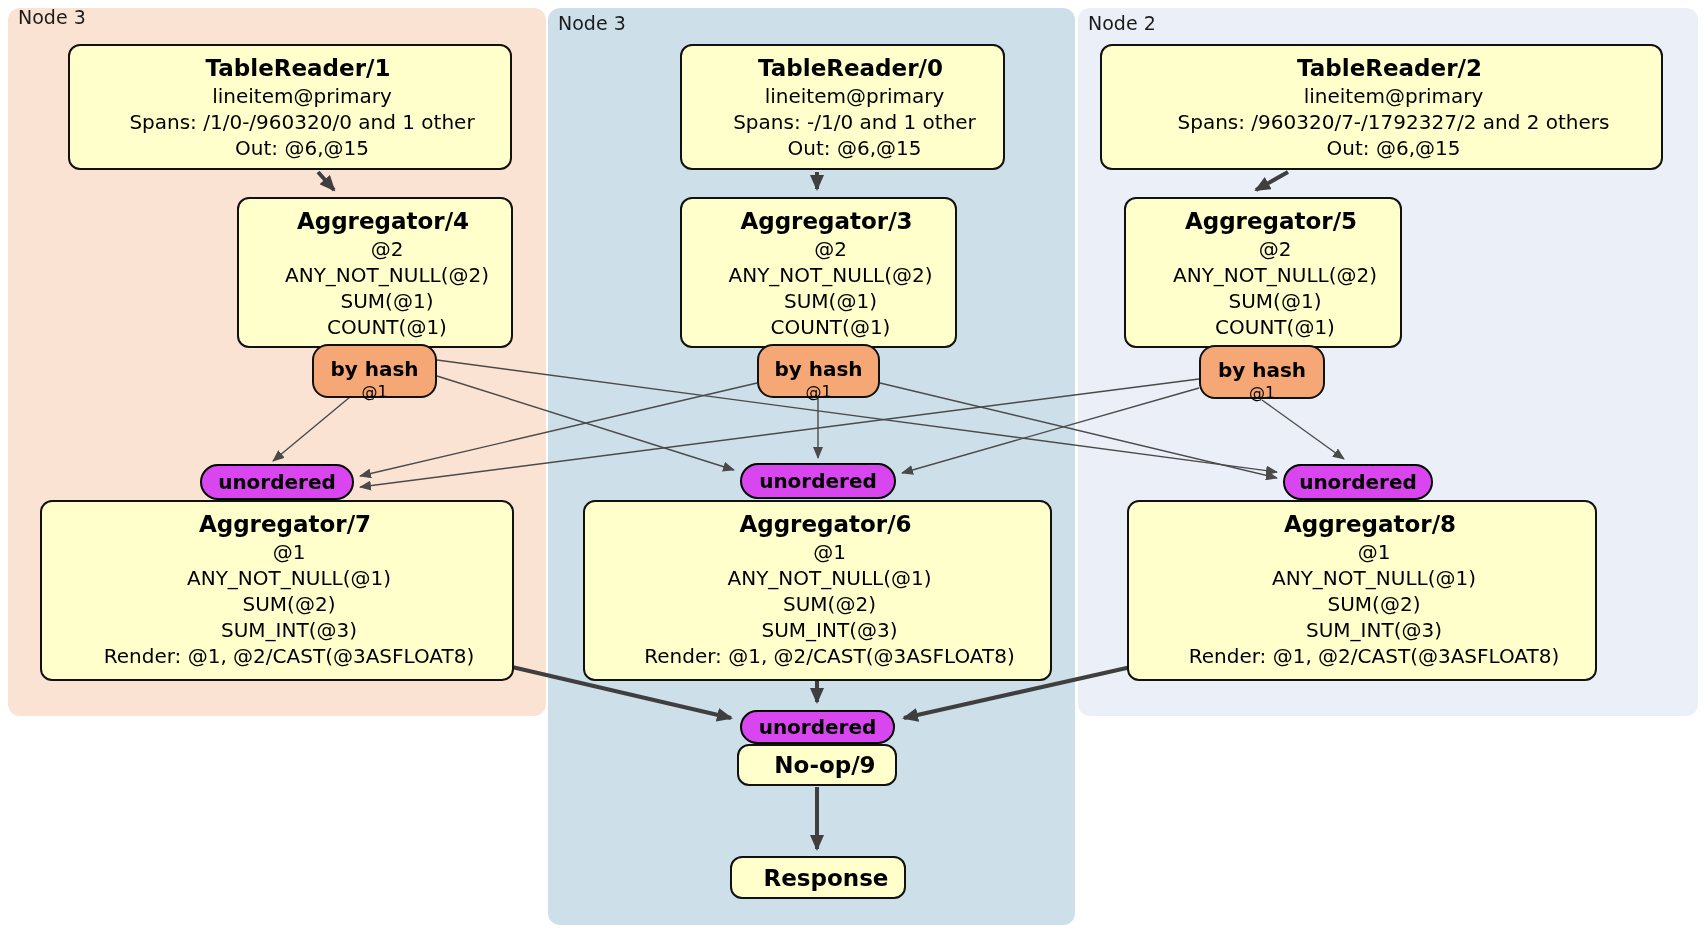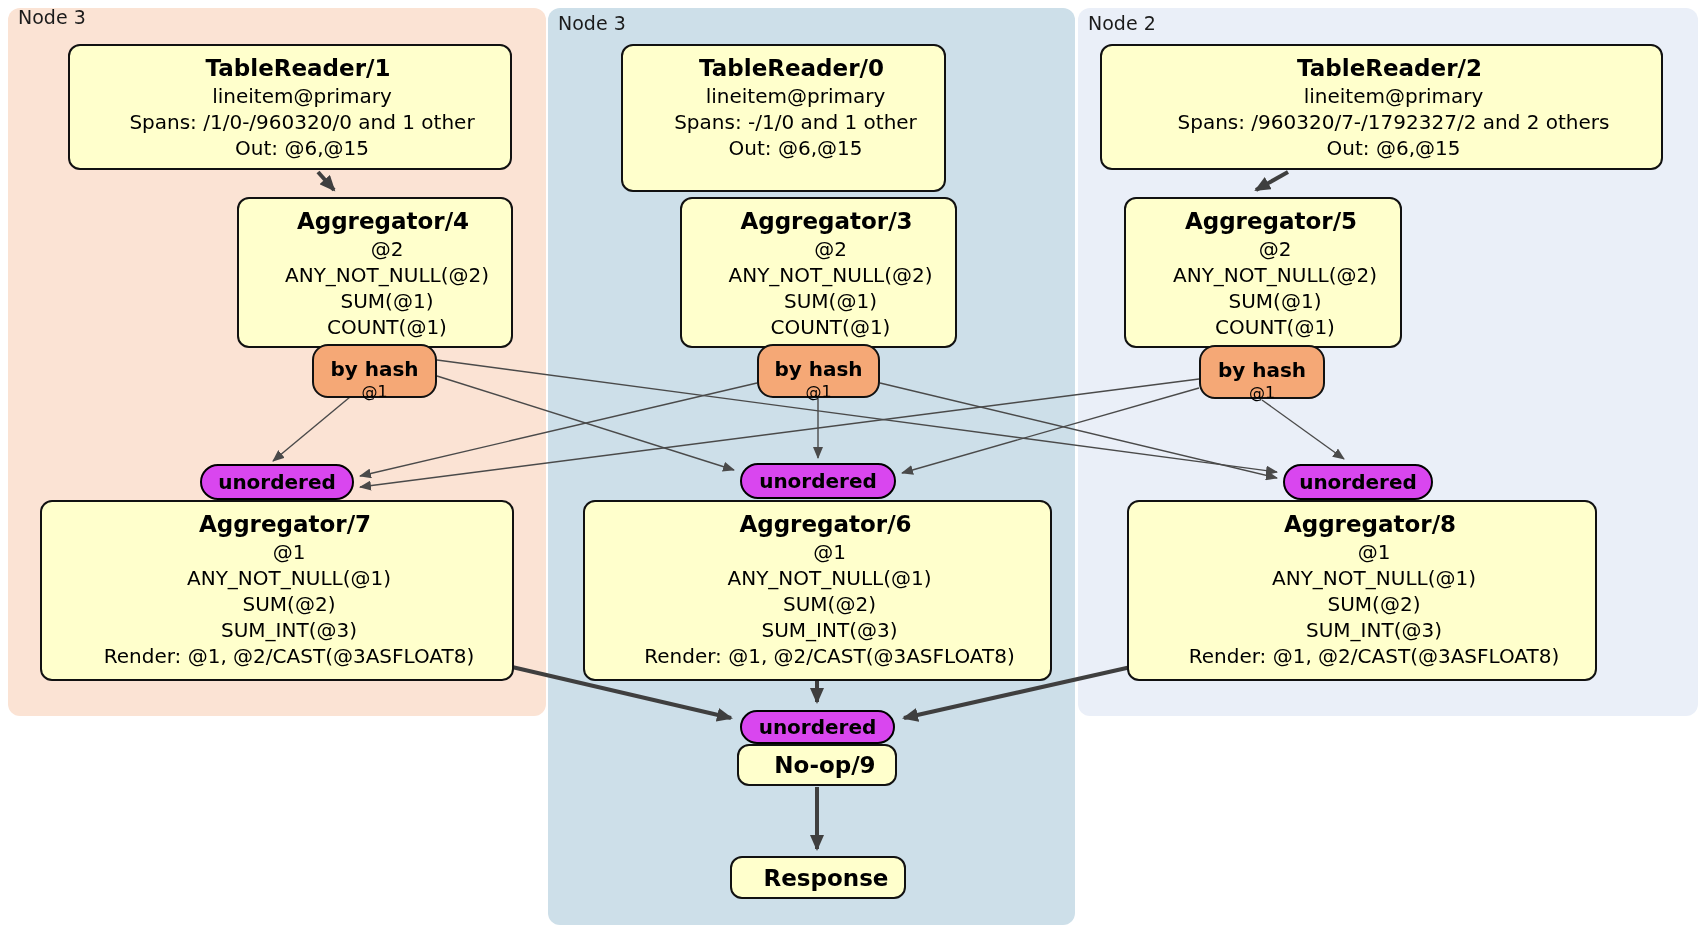--- a/index.html
+++ b/index.html
@@ -88,21 +88,21 @@
 
   <div class="proc" style="left:40px;top:500px;width:474px;height:181px;">
     <div class="ptitle">Aggregator/7</div>
     <div class="pline">@1</div>
     <div class="pline">ANY_NOT_NULL(@1)</div>
     <div class="pline">SUM(@2)</div>
     <div class="pline">SUM_INT(@3)</div>
     <div class="pline">Render: @1, @2/CAST(@3ASFLOAT8)</div>
   </div>
 
-  <div class="proc" style="left:621px;top:44px;width:325px;height:148px;">
+  <div class="proc" style="left:680px;top:44px;width:325px;height:126px;">
     <div class="ptitle">TableReader/0</div>
     <div class="pline">lineitem@primary</div>
     <div class="pline">Spans: -/1/0 and 1 other</div>
     <div class="pline">Out: @6,@15</div>
   </div>
 
   <div class="proc" style="left:680px;top:197px;width:277px;height:151px;text-align:center;">
     <div class="ptitle">Aggregator/3</div>
     <div class="pline">@2</div>
     <div class="pline">ANY_NOT_NULL(@2)</div>

